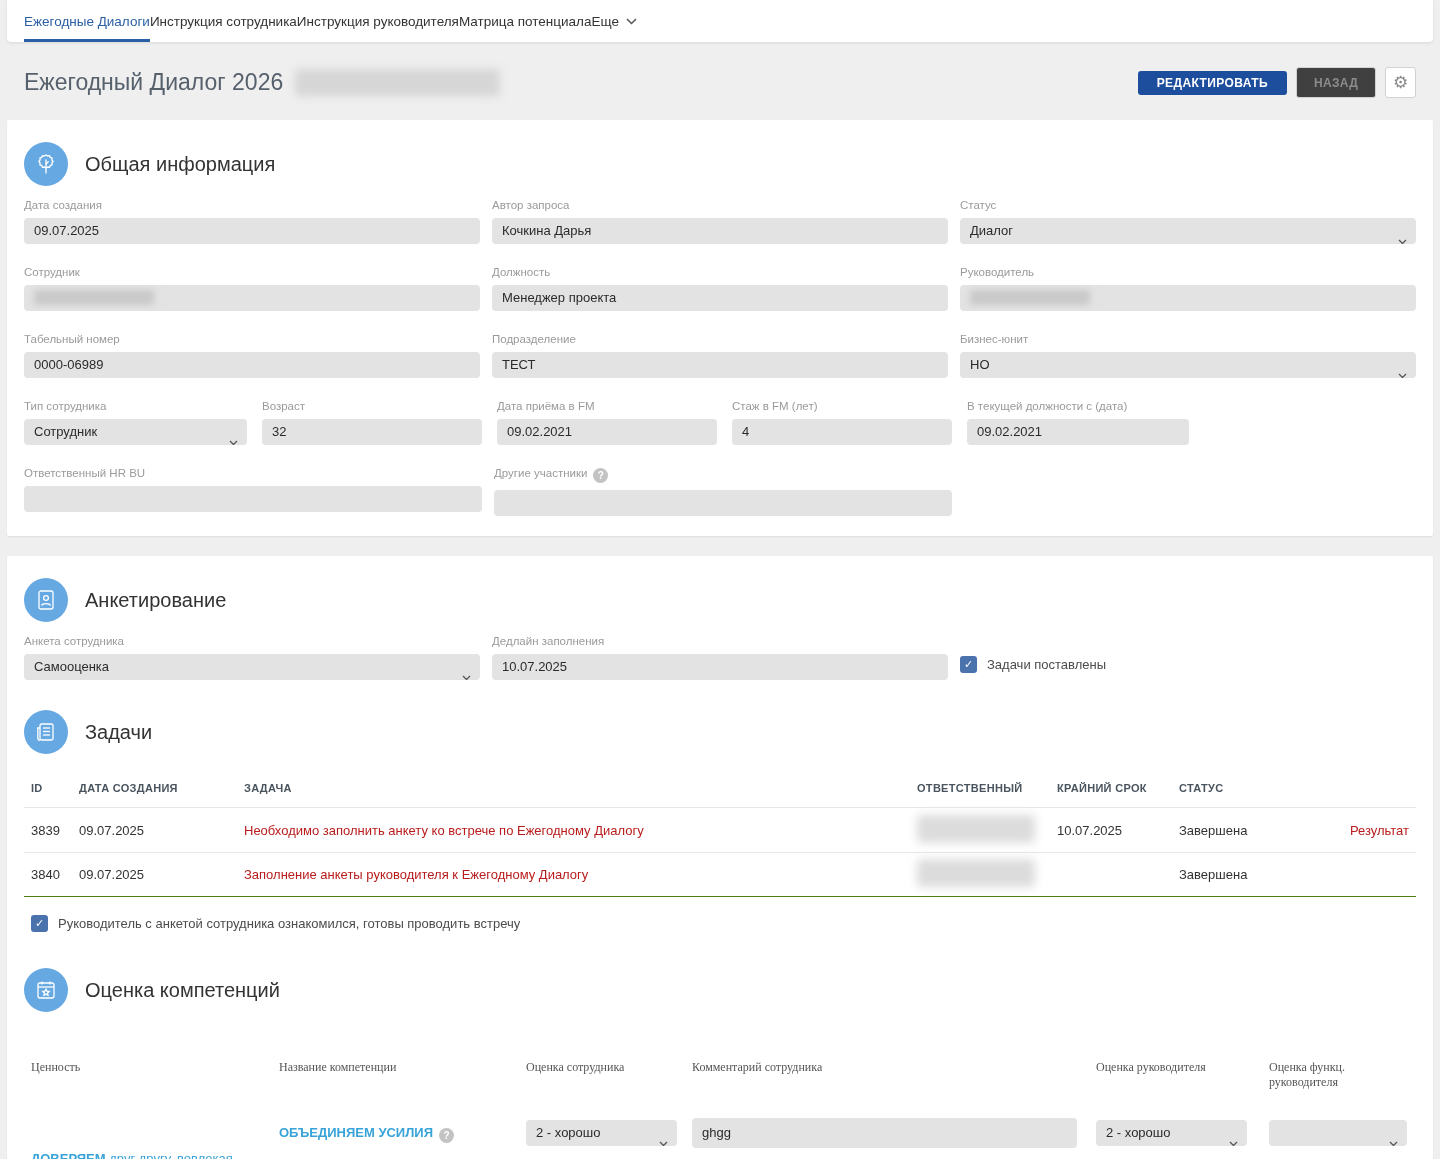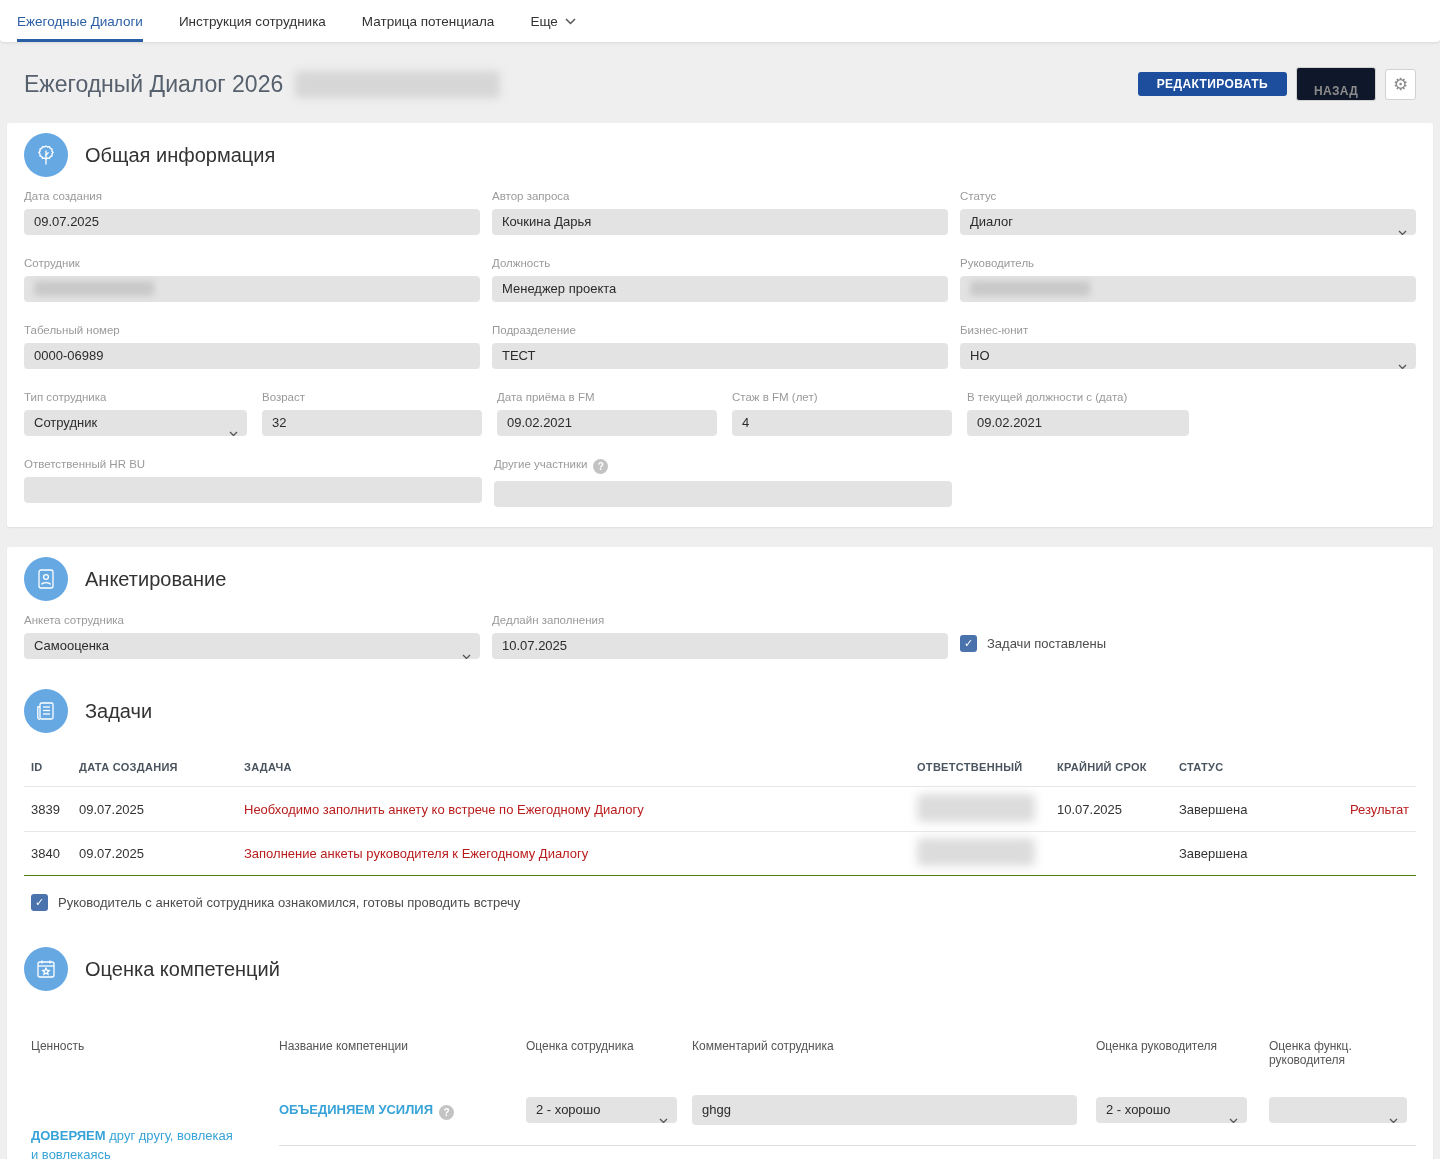--- a/index.html
+++ b/index.html
@@ -5,54 +5,54 @@
   * { box-sizing: border-box; }
   html,body { margin:0; padding:0; }
   body {
     width:1440px; height:1159px; overflow:hidden;
     background:#efefef;
     font-family:"Liberation Sans", sans-serif;
     color:#333;
   }
   
   .tabbar {
-    background:#fff; margin:0 0; height:42px;
-    display:flex; align-items:stretch; gap:36px; padding:0 17px;
+    background:#fff; margin:0 7px; height:42px;
+    display:flex; align-items:stretch; padding:0 17px;
     border-radius:0 0 4px 4px; box-shadow:0 1px 3px rgba(0,0,0,.10);
   }
   .tab {
     display:flex; align-items:center; font-size:13.5px; color:#333;
     border-bottom:3px solid transparent; padding-top:3px; cursor:pointer; white-space:nowrap;
   }
   .tab.active { color:#2a5fa5; border-bottom-color:#2a5fa5; }
   .tab .chev { margin-left:7px; display:inline-flex; }
   
   .page-head { display:flex; align-items:center; justify-content:space-between; padding:25px 24px 22px 24px; }
   .page-title { font-size:23px; color:#56616d; display:flex; align-items:center; gap:12px; font-weight:400; }
   .redacted { background:#d6d6d6; border-radius:4px; filter:blur(4px); display:inline-block; }
   .r-title { width:205px; height:27px; }
   .head-actions { display:flex; align-items:center; gap:9px; }
   .btn-primary {
     background:#1d4e9e; color:#fff; font-size:12px; font-weight:700; letter-spacing:.4px;
     padding:0 19px; height:24px; border:none; border-radius:3px; cursor:pointer;
     font-family:"Liberation Sans", sans-serif;
   }
   .btn-secondary {
-    background:#0f172a; color:#8b8b8b; font-size:12px; font-weight:700; letter-spacing:.3px;
-    padding:16px 17px; height:31px; border:1px solid #d2d2d2; border-radius:3px; cursor:pointer;
+    background:#404040; color:#8b8b8b; font-size:12px; font-weight:700; letter-spacing:.3px;
+    padding:8px 17px; height:31px; border:1px solid #d2d2d2; border-radius:3px; cursor:pointer;
     font-family:"Liberation Sans", sans-serif;
   }
   .btn-icon {
     width:31px; height:31px; background:#fff; border:1px solid #d2d2d2; border-radius:3px;
     color:#8a8a8a; display:flex; align-items:center; justify-content:center; font-size:17px; cursor:pointer;
   }
   
   .card {
     background:#fff; margin:0 7px 20px 7px; border-radius:2px;
-    padding:10px 17px 20px 17px; box-shadow:0 1px 2px rgba(0,0,0,.07);
+    padding:22px 17px 20px 17px; box-shadow:0 1px 2px rgba(0,0,0,.07);
   }
   .card.last { margin-bottom:0; padding-bottom:0; }
   .section-head { display:flex; align-items:center; gap:17px; margin-bottom:13px; }
   .section-icon {
     width:44px; height:44px; border-radius:50%; background:#66a8e2; flex:0 0 44px;
     display:flex; align-items:center; justify-content:center;
   }
   .section-title { font-size:20px; color:#333; }
   
   .fld label { display:block; font-size:11.5px; color:#9a9a9a; margin-bottom:7px; }
@@ -83,21 +83,21 @@
   .trow { border-top:1px solid #e7e7e7; font-size:13px; color:#333; min-height:45px; }
   .trow:last-of-type { border-bottom:1px solid #4d7c0f; }
   .link { color:#b91c1c; cursor:pointer; text-decoration:none; }
   .r-resp { width:118px; height:28px; background:#dcdcdc; filter:blur(5px); }
   .cell-right { text-align:right; }
   .ack { margin-top:18px; padding-left:7px; }
   
   .comp-section { margin-top:36px; }
   .chead {
     display:grid; grid-template-columns:248px 247px 166px 404px 173px 138px;
-    padding-left:7px; margin-top:48px; font-size:12px; color:#555;
+    padding-left:7px; margin-top:48px; font-size:12px; color:#555;font-family:Liberation Serif, serif;
   }
   .comp-body { display:grid; grid-template-columns:248px 1fr; padding-left:7px; margin-top:8px; }
   .value-cell { display:flex; align-items:center; font-size:13px; color:#38a3d8; padding-right:46px; line-height:1.5; }
   .comp-row { display:grid; grid-template-columns:247px 166px 404px 173px 138px; align-items:center; height:70px; }
   .comp-row + .comp-row { border-top:1px solid #dcdcdc; }
   .comp-name { color:#38a3d8; font-weight:700; font-size:13px; }
   .sel-151 { width:151px; }
   .sel-138 { width:138px; }
   .comment-input { width:385px; height:30px; line-height:30px; }
   .bold { font-weight:700; }
@@ -106,20 +106,23 @@
 <body>
 
 <div class="tabbar">
   <div class="tab active">
       <span>Ежегодные Диалоги</span>
     </div>
   <div class="tab">
       <span>Инструкция сотрудника</span>
     </div>
   <div class="tab">
+      <span>Инструкция руководителя</span>
+    </div>
+  <div class="tab">
       <span>Матрица потенциала</span>
     </div>
   <div class="tab">
     <span>Еще</span>
     <span class="chev">
       <svg width="11" height="7" viewBox="0 0 11 7">
           <polyline points="1,1 5.5,5.5 10,1" fill="none" stroke="#555" stroke-width="1.5"></polyline>
         </svg>
     </span>
   </div>

